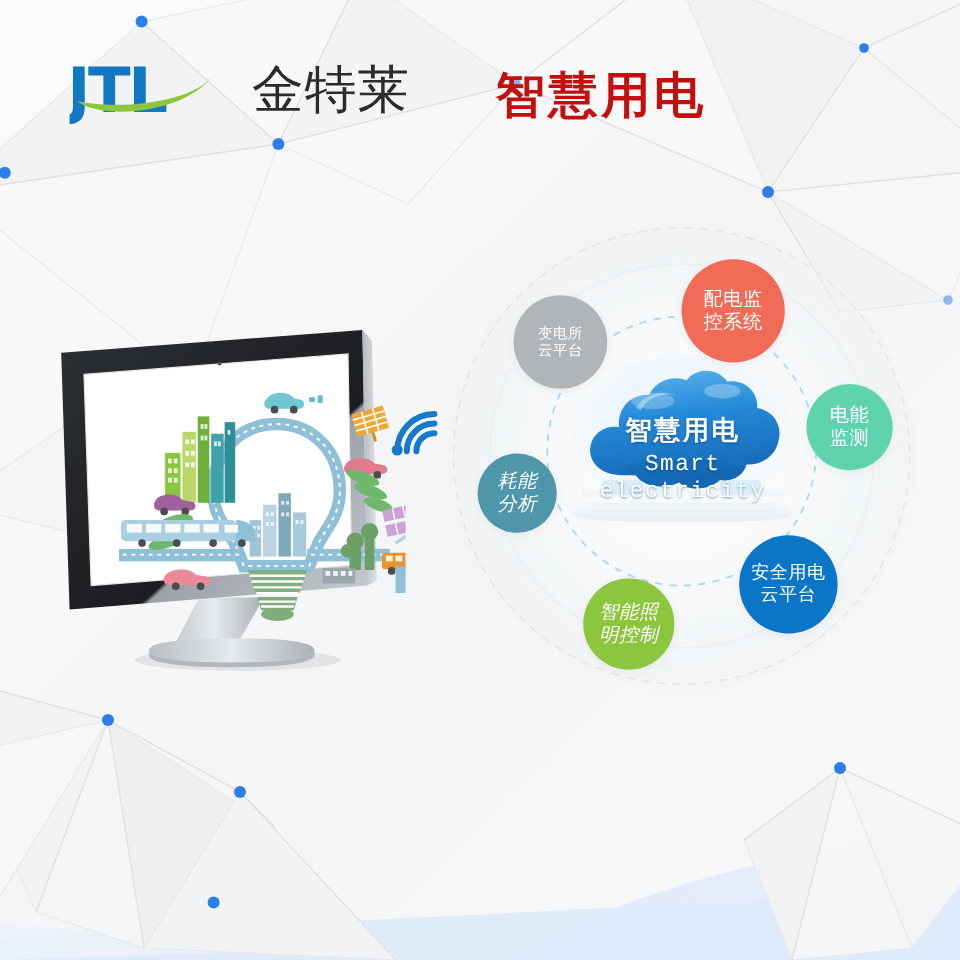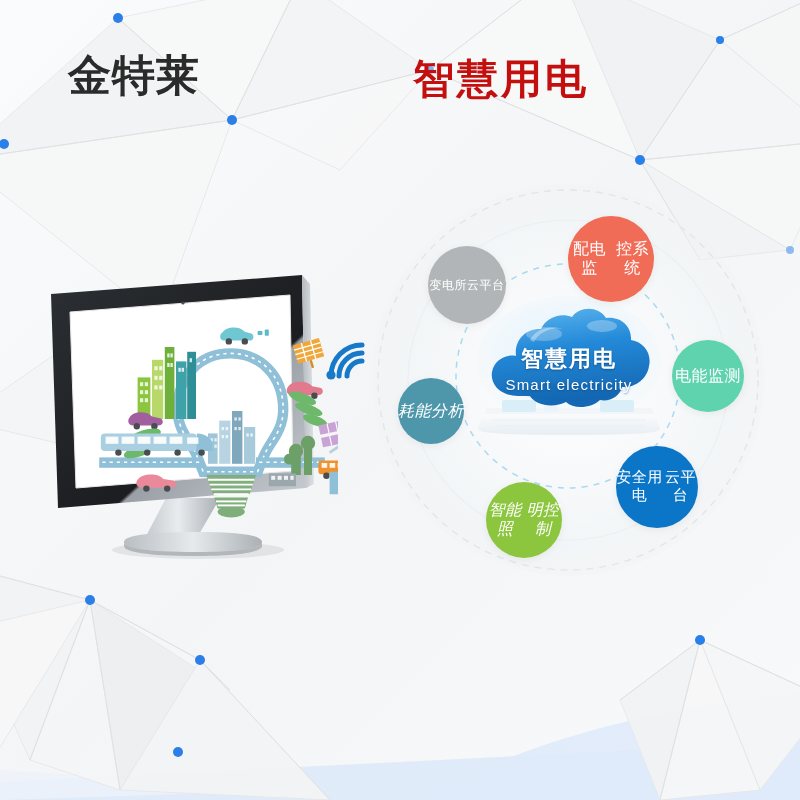--- a/index.html
+++ b/index.html
@@ -20,64 +20,64 @@
   #bg-bands { position:absolute; left:0; top:0; width:800px; height:800px; }
 
   
   .header { position:absolute; left:0; top:0; width:800px; height:140px; }
   #logo-block {
     position:absolute; left:58px; top:44px;
     display:flex; align-items:center; height:62px;
   }
   #logo-mark { width:128px; height:58px; position:relative; }
   #logo-cn {
-    font-size:43px; font-weight:bold; color:#2b2b2b;
-    letter-spacing:1px; margin-left:10px; line-height:58px;
+    font-size:43px; font-weight:normal; color:#2b2b2b;
+    letter-spacing:1px; margin-left:24px; line-height:58px;
     font-family:"DejaVu Sans", sans-serif;
   }
   #headline {
     position:absolute; left:413px; top:50px;
     font-size:41px; font-weight:bold; letter-spacing:3px;
     color:#c40f0f; line-height:58px;
     font-family:"DejaVu Sans", sans-serif;
   }
 
   
   #monitor-wrap { position:absolute; left:48px; top:272px; width:290px; height:292px; }
   #monitor-svg { position:absolute; left:0; top:0; }
   #wifi-wrap { position:absolute; left:318px; top:332px; width:56px; height:56px; }
 
   
   #diagram { position:absolute; left:368px; top:180px; width:400px; height:400px; }
   #rings { position:absolute; left:0; top:0; }
 
   .bubble {
     position:absolute; border-radius:50%;
-    display:flex; flex-direction:row; align-items:center; justify-content:center;
+    display:flex; flex-direction:column; align-items:center; justify-content:center;
     color:#ffffff; text-align:center; font-weight:normal;
     font-family:"DejaVu Sans", sans-serif;
     letter-spacing:0.5px;
   }
   .bubble span { display:block; line-height:1.18; }
 
   
   #cloud-wrap { position:absolute; left:106px; top:116px; width:190px; height:160px; }
   #cloud-svg { position:absolute; left:0; top:0; }
   #cloud-text {
     position:absolute; left:0; top:48px; width:190px;
     text-align:center; color:#ffffff;
     text-shadow:0 1px 2px rgba(10,60,110,.55);
   }
   #cloud-cn {
     font-size:22px; font-weight:bold; letter-spacing:2px;
     font-family:"DejaVu Sans", sans-serif;
   }
   #cloud-en {
-    font-size:15px; letter-spacing:1.2px; margin-top:2px;
-    font-family:Liberation Sans, sans-serif;
+    font-size:19px; letter-spacing:1.2px; margin-top:2px;
+    font-family:Liberation Mono, monospace;
   }
 </style>
 </head>
 <body>
 
 <div id="stage">
 
   <svg id="bg-bands" viewBox="0 0 800 800">
     <path d="M0,782 L800,742 L800,800 L0,800 Z" fill="#dce9f9" opacity="0.85"></path>
     <path d="M420,800 C520,742 660,706 800,694 L800,800 Z" fill="#dfeafb" opacity="0.9"></path>
@@ -138,20 +138,28 @@
       <circle cx="200" cy="660" r="5"></circle>
       <circle cx="178" cy="752" r="5"></circle>
       <circle cx="700" cy="640" r="5"></circle>
       <circle cx="790" cy="250" r="4" opacity="0.5"></circle>
     </g>
   </svg>
 
   <div class="header">
 
     <div id="logo-block">
+      <div id="logo-mark">
+        <svg viewBox="0 0 128 58" width="128" height="58">
+          <g fill="#1179c4" font-family="DejaVu Sans, sans-serif" font-weight="bold">
+            <text x="-2" y="47" font-size="52" letter-spacing="-2">JTL</text>
+          </g>
+          <path d="M6,38 C24,54 96,50 120,16 C104,40 38,46 6,38 Z" fill="#8cc63e"></path>
+        </svg>
+      </div>
       <div id="logo-cn">金特莱</div>
     </div>
 
     <div id="headline" style="color: rgb(196, 15, 15);">智慧用电</div>
   </div>
 
   <div id="monitor-wrap">
     <svg id="monitor-svg" viewBox="0 0 290 292" width="290" height="292">
       <defs>
         <linearGradient id="bezel" x1="0" y1="0" x2="1" y2="1">
@@ -515,21 +523,21 @@
 
     <div id="bubble-layer">
         <div class="bubble" style="width: 86px; height: 86px; left: 200px; top: 36px; background: rgb(240, 108, 86); font-size: 16px; box-shadow: rgba(0, 0, 0, 0.06) 0px 2px 8px;">
           <span>配电监</span>
           <span>控系统</span>
         </div>
         <div class="bubble" style="width: 78px; height: 78px; left: 60px; top: 66px; background: rgb(178, 181, 183); font-size: 12px; box-shadow: rgba(0, 0, 0, 0.06) 0px 2px 8px;">
           <span>变电所</span>
           <span>云平台</span>
         </div>
-        <div class="bubble" style="width: 72px; height: 72px; left: 304px; top: 160px; background: rgb(94, 211, 174); font-size: 16px; box-shadow: rgba(0, 0, 0, 0.06) 0px 2px 8px;">
+        <div class="bubble" style="width: 72px; height: 72px; left: 304px; top: 140px; background: rgb(94, 211, 174); font-size: 16px; box-shadow: rgba(0, 0, 0, 0.06) 0px 2px 8px;">
           <span>电能</span>
           <span>监测</span>
         </div>
         <div class="bubble" style="width: 66px; height: 66px; left: 30px; top: 198px; background: rgb(78, 151, 171); font-size: 16px; box-shadow: rgba(0, 0, 0, 0.06) 0px 2px 8px; font-style: italic;">
           <span>耗能</span>
           <span>分析</span>
         </div>
         <div class="bubble" style="width: 82px; height: 82px; left: 248px; top: 266px; background: rgb(11, 118, 200); font-size: 15px; box-shadow: rgba(0, 0, 0, 0.06) 0px 2px 8px;">
           <span>安全用电</span>
           <span>云平台</span>

